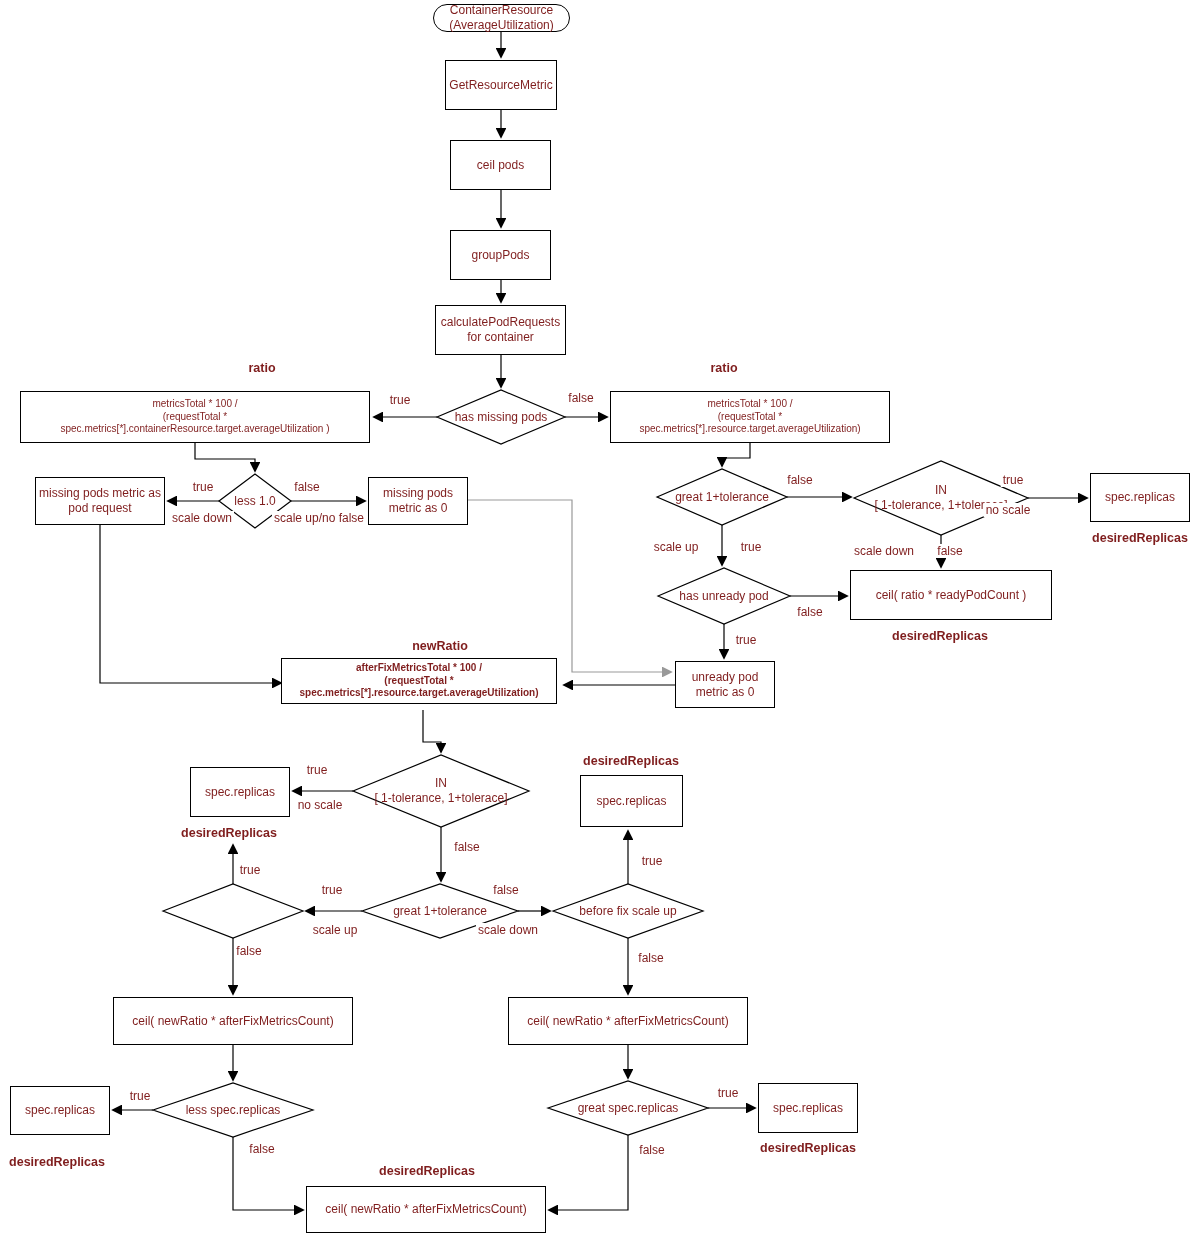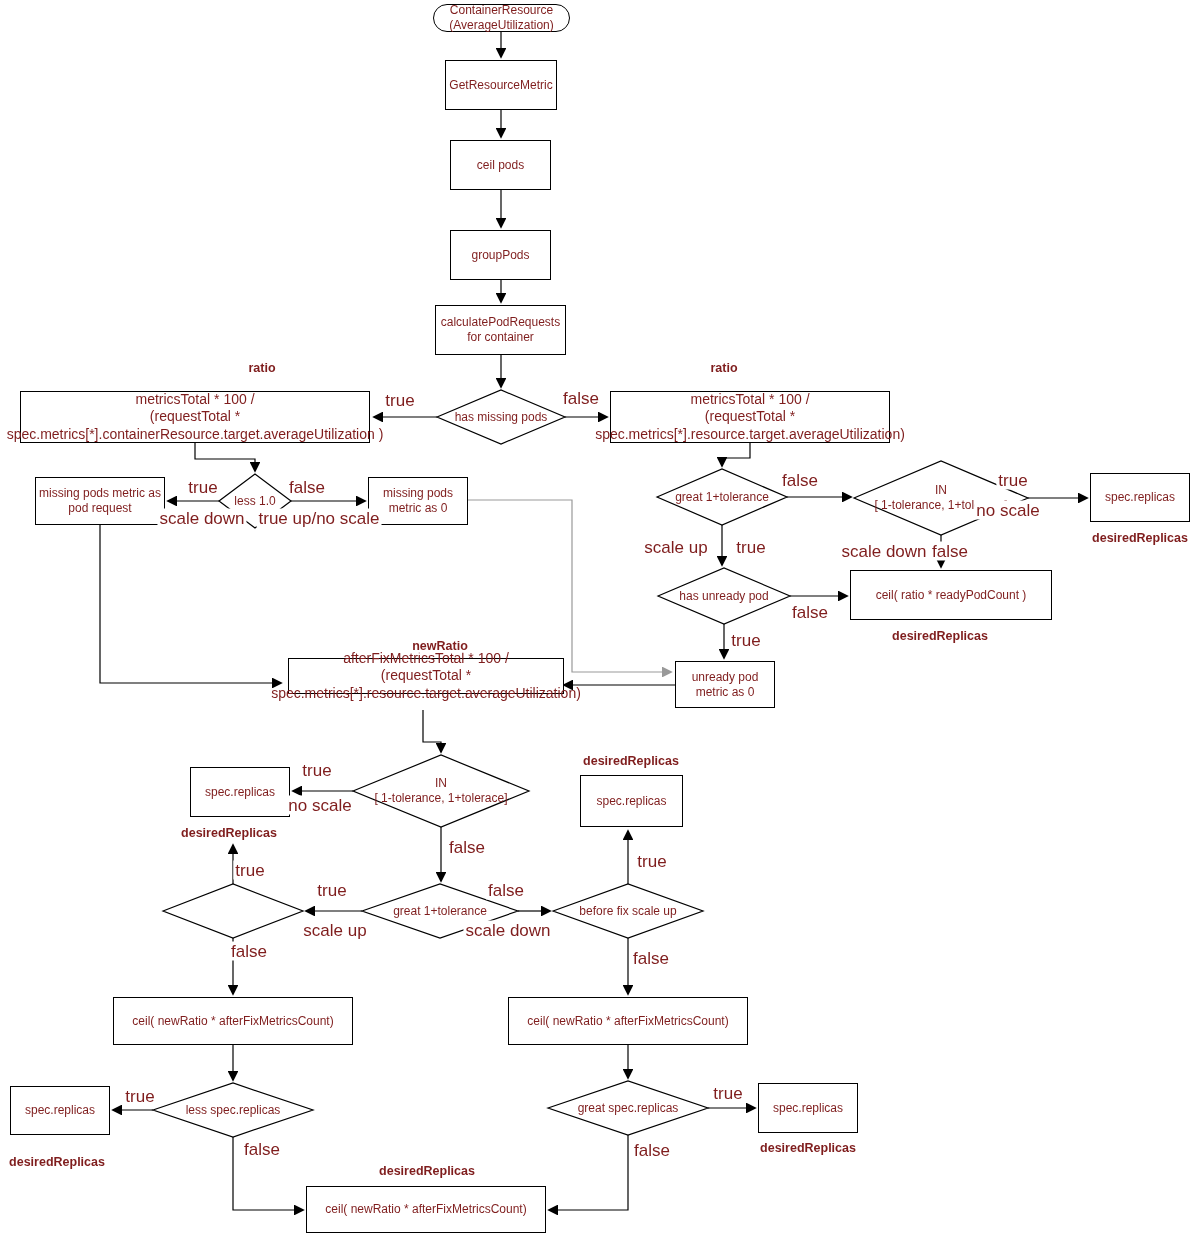--- a/index.html
+++ b/index.html
@@ -7,29 +7,29 @@
     position:relative;width:1200px;height:1237px;background:#ffffff;
     font-family:"Liberation Sans",sans-serif;color:#7f1d1d;overflow:hidden;
   }
   .layer{position:absolute;left:0;top:0;}
   .node{
     position:absolute;border:1px solid #000;background:#fff;
     display:flex;align-items:center;justify-content:center;text-align:center;
     font-size:12px;line-height:1.25;white-space:pre;box-sizing:border-box;
   }
   .stadium{border-radius:14px;}
-  .formula{font-size:14px;}
+  .formula{font-size:10px;}
   .dtext{
     position:absolute;display:flex;align-items:center;justify-content:center;
     text-align:center;font-size:12px;line-height:1.25;white-space:pre;
     background:transparent;border:none;pointer-events:none;
   }
   .elabel{
     position:absolute;transform:translate(-50%,-50%);
-    font-size:17px;line-height:1;background:#fff;padding:1px 2px;white-space:nowrap;
+    font-size:12px;line-height:1;background:#fff;padding:1px 2px;white-space:nowrap;
   }
   .title{
     position:absolute;transform:translate(-50%,-50%);
     font-size:12.5px;font-weight:bold;line-height:1;white-space:nowrap;background:#fff;padding:0 2px;
   }
 </style>
 </head>
 <body>
 
 <div class="canvas">
@@ -109,21 +109,21 @@
 (requestTotal *
 spec.metrics[*].resource.target.averageUtilization)</div>
   <div class="node" style="left:35px;top:477px;width:130px;height:48px;">missing pods metric as
 pod request</div>
   <div class="node" style="left:368px;top:477px;width:100px;height:48px;">missing pods
 metric as 0</div>
   <div class="node" style="left:1090px;top:473px;width:100px;height:49px;">spec.replicas</div>
   <div class="node" style="left:850px;top:570px;width:202px;height:50px;">ceil( ratio * readyPodCount )</div>
   <div class="node" style="left:675px;top:661px;width:100px;height:47px;">unready pod
 metric as 0</div>
-  <div class="node formula" style="left:288px;top:658px;width:276px;height:36px;">afterFixMetricsTotal * 100 /
+  <div class="node formula" style="left:281px;top:658px;width:276px;height:46px;font-weight:bold;">afterFixMetricsTotal * 100 /
 (requestTotal *
 spec.metrics[*].resource.target.averageUtilization)</div>
   <div class="node" style="left:190px;top:767px;width:100px;height:50px;">spec.replicas</div>
   <div class="node" style="left:580px;top:775px;width:103px;height:52px;">spec.replicas</div>
   <div class="node" style="left:113px;top:997px;width:240px;height:48px;">ceil( newRatio * afterFixMetricsCount)</div>
   <div class="node" style="left:508px;top:997px;width:240px;height:48px;">ceil( newRatio * afterFixMetricsCount)</div>
   <div class="node" style="left:10px;top:1086px;width:100px;height:49px;">spec.replicas</div>
   <div class="node" style="left:758px;top:1083px;width:100px;height:50px;">spec.replicas</div>
   <div class="node" style="left:306px;top:1186px;width:240px;height:47px;">ceil( newRatio * afterFixMetricsCount)</div>
 
@@ -149,21 +149,21 @@
   <div class="title" style="left:631px;top:761px;">desiredReplicas</div>
   <div class="title" style="left:57px;top:1162px;">desiredReplicas</div>
   <div class="title" style="left:808px;top:1148px;">desiredReplicas</div>
   <div class="title" style="left:427px;top:1171px;">desiredReplicas</div>
 
   <div class="elabel" style="left:400px;top:400px;">true</div>
   <div class="elabel" style="left:581px;top:398px;">false</div>
   <div class="elabel" style="left:203px;top:487px;">true</div>
   <div class="elabel" style="left:202px;top:518px;">scale down</div>
   <div class="elabel" style="left:307px;top:487px;">false</div>
-  <div class="elabel" style="left:319px;top:518px;">true up/no scale</div>
+  <div class="elabel" style="left:319px;top:518px;">scale up/no false</div>
   <div class="elabel" style="left:800px;top:480px;">false</div>
   <div class="elabel" style="left:676px;top:547px;">scale up</div>
   <div class="elabel" style="left:751px;top:547px;">true</div>
   <div class="elabel" style="left:1013px;top:480px;">true</div>
   <div class="elabel" style="left:1008px;top:510px;">no scale</div>
   <div class="elabel" style="left:884px;top:551px;">scale down</div>
   <div class="elabel" style="left:950px;top:551px;">false</div>
   <div class="elabel" style="left:810px;top:612px;">false</div>
   <div class="elabel" style="left:746px;top:640px;">true</div>
   <div class="elabel" style="left:317px;top:770px;">true</div>

